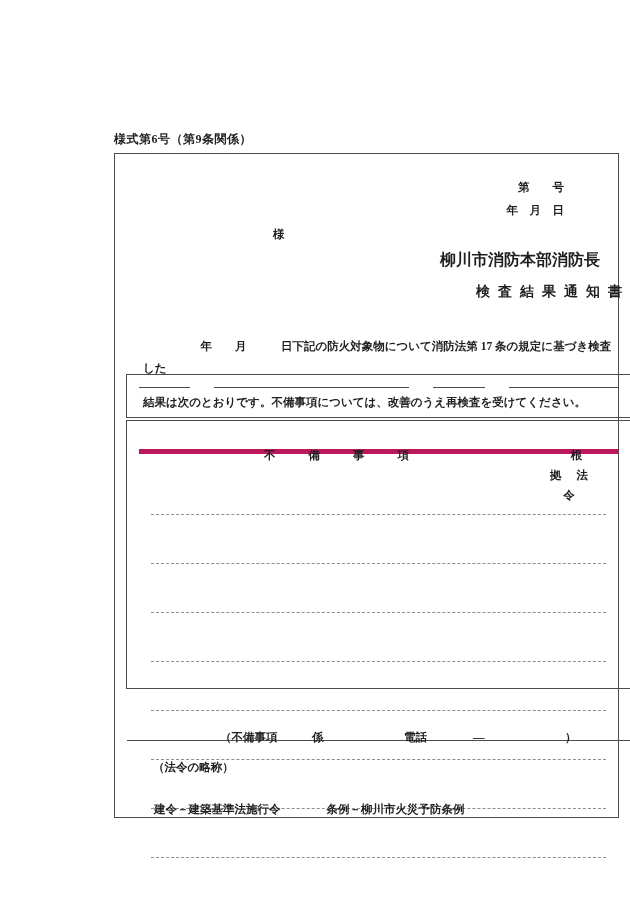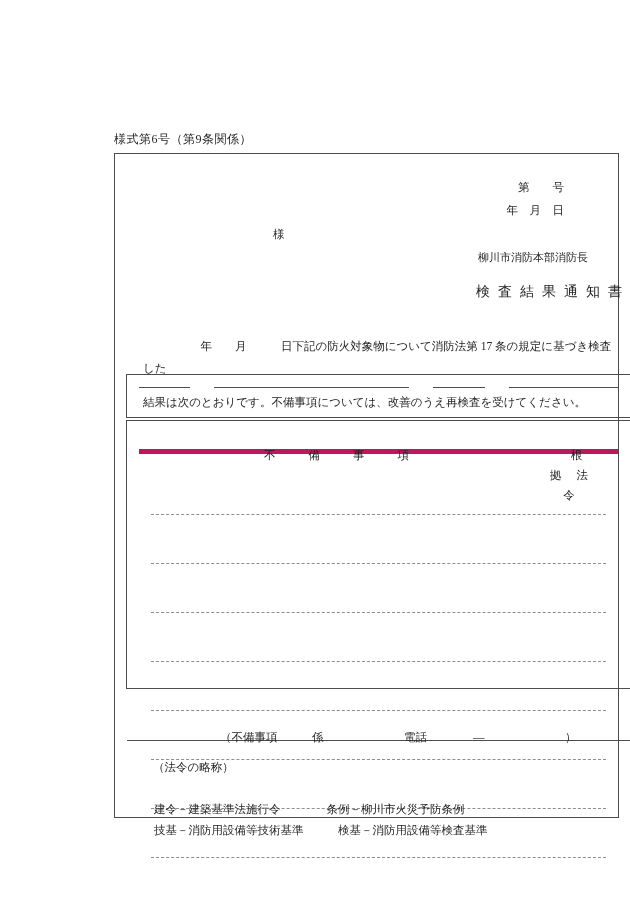--- a/index.html
+++ b/index.html
@@ -1,31 +1,31 @@
 <!DOCTYPE html>
 <html><head>
 <meta charset="utf-8">
 <style>
-  * { margin:12px; padding:0; box-sizing:border-box; }
+  * { margin:12px; padding:0; box-sizing:border-box;font-weight:bold; }
   html,body { background:#ffffff; }
   body {
     width:630px; height:903px; position:relative;
     font-family:"Liberation Serif","DejaVu Serif",serif;
     color:#1f1f1f; font-size:11.5px;
   }
   .form-label { position:absolute; left:78px; top:95px; font-size:12px; letter-spacing:0.5px; }
   .outer-box {
     position:absolute; left:78px; top:117px; width:505px; height:665px;
     border:1px solid #4c4c4c; background:#fff;
   }
   
   .doc-number { position:absolute; top:14px; right:42px; }
   .doc-date   { position:absolute; top:37px; right:42px; }
   .addressee  { position:absolute; left:146px; top:61px; }
-  .sender     { position:absolute; right:18px; top:84px; font-size:11px; }
+  .sender     { position:absolute; right:6px; top:84px; font-size:16px; }
   .doc-title  {
     position:absolute; top:117px; left:0; width:100%;
     text-align:right; font-size:14px; letter-spacing:8px; text-indent:8px;
   }
   .intro { position:absolute; left:4px; top:157px; width:496px; line-height:22px; }
   
   .info-table {
     position:absolute; left:-1px; top:208px; width:505px;
     display:grid; grid-template-columns:75px 219px 76px 133px;
     grid-template-rows:21px 21px;
@@ -143,16 +143,15 @@
       </div>
   </div>
 
   <div class="contact-note">
     <div class="cn2">（不備事項　　　係　　　　　　　電話　　　　―　　　　　　　）</div>
   </div>
 
   <div class="abbrev">
     <div class="ab-head">（法令の略称）</div>
     <div class="ab-line2">建令－建築基準法施行令　　　　条例－柳川市火災予防条例</div>
-    <div class="ab-line3">技基－消防用設備等技術基準　　　検基－消防用設備等検査基準</div>
   </div>
 
 </div>
 
 </body></html>

